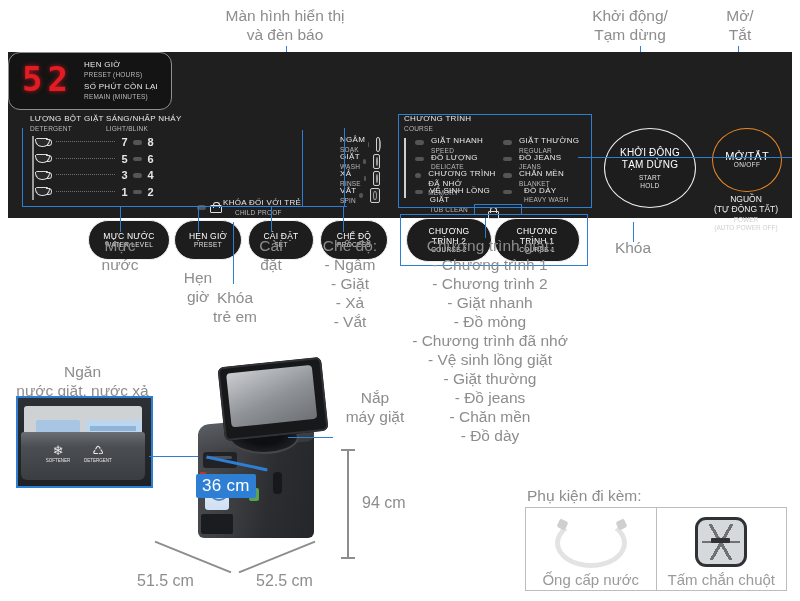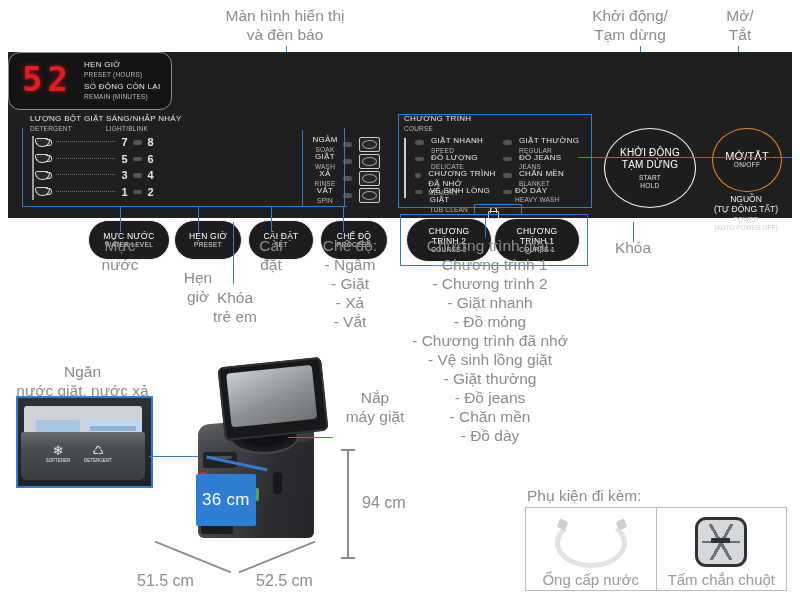--- a/index.html
+++ b/index.html
@@ -35,21 +35,21 @@
   #disp{left:152px;top:86px;width:162px;height:56px;border:1.4px solid #8f8f8f;border-radius:12px;background:#141414;}
   #segs{position:absolute;left:14px;top:10px;color:#e31b23;font-size:34px;font-weight:bold;letter-spacing:5px;
         font-family:"DejaVu Sans Mono","Liberation Mono",monospace;line-height:34px;
         text-shadow:0 0 5px rgba(227,27,35,.75);}
   #disp .txt{position:absolute;left:76px;}
   #disp .t1{top:8px;} #disp .t2{top:30px;}
 
   
   #process{left:302px;top:84px;width:70px;}
   .pr-row{display:flex;align-items:center;height:17px;}
-  .pr-name{width:30px;text-align:center;}
+  .pr-name{width:30px;text-align:left;margin-left:30px;}
   .pr-ico{width:19px;height:13px;margin-left:4px;border:1.1px solid #cfcfcf;border-radius:2px;position:relative;background:#262626;}
   .pr-ico:before{content:"";position:absolute;left:2px;top:2px;right:2px;bottom:2px;border:1px solid #9e9e9e;border-radius:50%;}
   #course-bar{position:absolute;left:396px;top:86px;width:2px;height:60px;background:#cfcfcf;}
   #course-grid{position:absolute;left:404px;top:84px;width:176px;display:flex;}
   .cc{width:88px;}
   .cc .row{display:flex;align-items:flex-start;height:16.5px;}
   .cc .led{margin-top:4px;}
 
   
   .btn{position:absolute;border:1.6px solid #f0f0f0;border-radius:22px;background:#1d1d1d;
@@ -102,21 +102,21 @@
   #w-red{position:absolute;left:15px;top:104px;width:6px;height:14px;background:#c8302c;border-radius:1px;}
   #w-y{position:absolute;left:52px;top:118px;width:11px;height:9px;background:#d9c03a;border-radius:50%;}
   #w-g{position:absolute;left:64px;top:120px;width:10px;height:13px;background:#5aa152;border-radius:2px;}
   #w-vents{position:absolute;left:88px;top:104px;width:9px;height:22px;background:#17181a;border-radius:4px;}
   #w-grill{position:absolute;left:16px;top:146px;width:32px;height:20px;background:#1b1c1f;border-radius:2px;}
 
   .dimtxt{position:absolute;color:#8d8d8d;font-size:16px;}
   .arr{position:absolute;background:#8d8d8d;}
   .arrb{position:absolute;background:#2e7fd4;}
   #tag36{position:absolute;left:196px;top:474px;background:#2e7fd4;color:#fff;font-size:17px;
-         padding:16px 6px;border-radius:2px;letter-spacing:.3px;}
+         padding:2px 6px;border-radius:2px;letter-spacing:.3px;}
 
   
   #drawer{position:absolute;left:16px;top:396px;width:133px;height:88px;border:2px solid #2e7fd4;
           background:linear-gradient(#2d3034,#1f2124);overflow:hidden;}
   #drw-top{position:absolute;left:6px;top:8px;width:118px;height:30px;background:#cfd2d5;border-radius:3px;}
   #drw-c1{position:absolute;left:12px;top:14px;width:44px;height:18px;background:#a8c6e4;border-radius:2px;}
   #drw-c2{position:absolute;left:62px;top:14px;width:56px;height:18px;background:#bcd6ee;border-radius:2px;}
   #drw-c2:after{content:"";position:absolute;left:4px;top:6px;width:46px;height:5px;background:#8fb4d8;}
   #drw-face{position:absolute;left:3px;top:34px;width:124px;height:48px;border-radius:3px 3px 6px 6px;
             background:linear-gradient(#6b6f73 0%,#4b4f53 30%,#3a3d41 100%);}
@@ -227,25 +227,36 @@
       </div>
     </div>
 
     <div id="disp">
       <div id="segs">52</div>
       <div class="txt t1 pl-title">
         <div>HẸN GIỜ</div>
         <div class="en">PRESET (HOURS)</div>
       </div>
       <div class="txt t2 pl-title">
-        <div>SỐ ĐỘNG CÒN LẠI</div>
+        <div>SỐ PHÚT CÒN LẠI</div>
         <div class="en">REMAIN (MINUTES)</div>
       </div>
     </div>
 
+    <div id="childproof">
+      <div class="led"></div>
+      <div class="lockico">
+          <div class="s"></div>
+          <div class="b"></div>
+        </div>
+      <div class="pl-title">
+        <div>KHÓA ĐỐI VỚI TRẺ</div>
+        <div class="en" style="padding-left:12px;">CHILD PROOF</div>
+      </div>
+    </div>
 
     <div id="process" class="abs">
       <div class="pr-row">
         <div class="pr-name pl-title">
           <div>NGÂM</div>
           <div class="en">SOAK</div>
         </div>
         <div class="led"></div>
         <div class="pr-ico"></div>
       </div>
@@ -328,21 +339,21 @@
           </div>
         <div class="row">
             <div class="led"></div>
           <div class="pl-title" style="margin-left:4px;">
             <div>CHĂN MỀN</div>
             <div class="en">BLANKET</div>
             </div>
           </div>
         <div class="row">
             <div class="led"></div>
-          <div class="pl-title" style="margin-left:0;">
+          <div class="pl-title" style="margin-left:9px;">
             <div>ĐỒ DÀY</div>
             <div class="en">HEAVY WASH</div>
             </div>
           </div>
       </div>
     </div>
 
     <div id="keyico">
         <div class="s"></div>
         <div class="b"></div>

